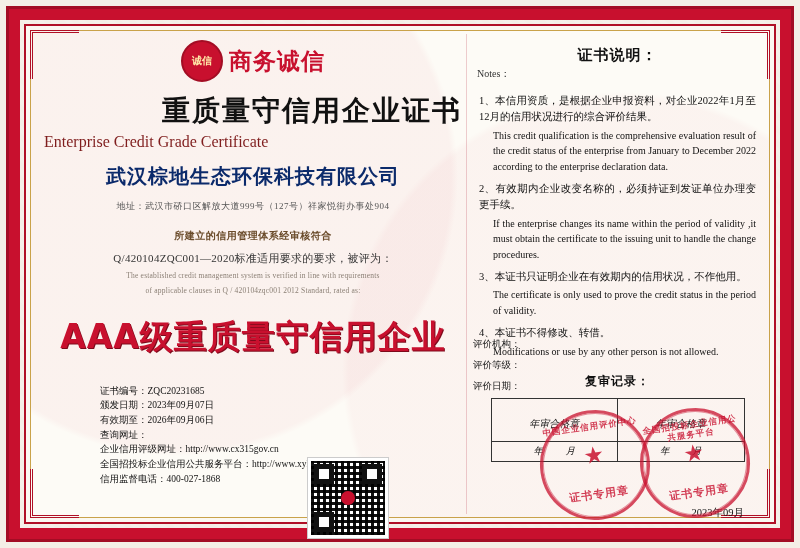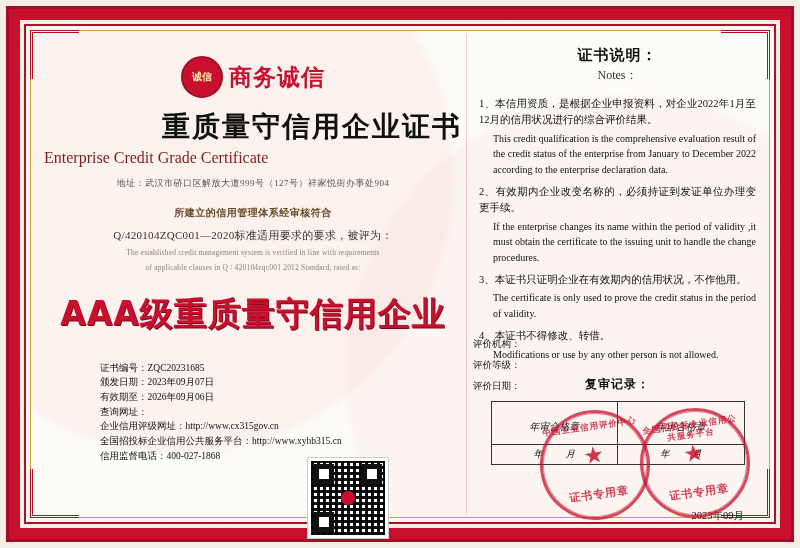--- a/index.html
+++ b/index.html
@@ -58,21 +58,21 @@
   .left{
     width:432px;position:relative;padding:6px 4px 0 10px;box-sizing:border-box;
   }
   .right{
     flex:1;position:relative;padding:6px 8px 0 10px;box-sizing:border-box;
     border-left:1px solid rgba(176,16,38,.20);
   }
 
   
   .logo-row{
-    display:flex;align-items:center;justify-content:center;gap:6px;margin-top:16px;
+    display:flex;align-items:center;justify-content:center;gap:6px;margin-top:0;
   }
   .logo-badge{
     width:38px;height:38px;border-radius:50%;
     background:#c8102e;color:#ffe9a8;
     display:flex;align-items:center;justify-content:center;
     font-size:10px;font-weight:bold;line-height:1;
     border:2px solid #a30d24;
     font-family:"Liberation Serif",serif;
   }
   .logo-text{
@@ -120,21 +120,21 @@
   .meta div{white-space:nowrap;}
   .meta .lbl{color:#111;}
   .meta .val{color:#111;}
 
   
   .notes-title{
     text-align:center;font-size:15px;font-weight:bold;color:#111;margin-top:6px;
     letter-spacing:1px;font-family:"DejaVu Sans", sans-serif;
   }
   .notes-sub{
-    text-align:center;font-size:12px;color:#333;margin-top:2px;
+    text-align:left;font-size:10px;color:#333;margin-top:2px;
   }
   .notes-body{
     margin-top:12px;font-size:10.5px;color:#111;line-height:1.55;text-align:justify;
     padding:0 2px;
   }
   .notes-body p{margin:0 0 2px 0;}
   .notes-body p.en{font-size:10px;margin-bottom:7px;margin-left:14px;}
   .review-title{
     text-align:center;font-size:12px;font-weight:bold;color:#111;margin-top:14px;
     letter-spacing:1px;font-family:"DejaVu Sans", sans-serif;
@@ -231,20 +231,21 @@
     <div class="left">
 
       <div class="logo-row">
         <div class="logo-badge">诚信</div>
         <div class="logo-text">商务诚信</div>
       </div>
 
       <div class="title-cn">重质量守信用企业证书</div>
       <div class="title-en">Enterprise Credit  Grade Certificate</div>
 
+      <div class="company">武汉棕地生态环保科技有限公司</div>
       <div class="addr">地址：武汉市硚口区解放大道999号（127号）祥家悦街办事处904</div>
 
       <div class="sub-note">所建立的信用管理体系经审核符合</div>
       <div class="std-line">Q/420104ZQC001—2020标准适用要求的要求，被评为：</div>
       <div class="std-line-en">The established credit management system is verified in line with requirements</div>
       <div class="std-line-en">of applicable clauses in Q / 420104zqc001 2012 Standard, rated as:</div>
 
       <div class="grade">AAA级重质量守信用企业</div>
 
       <div class="meta">

